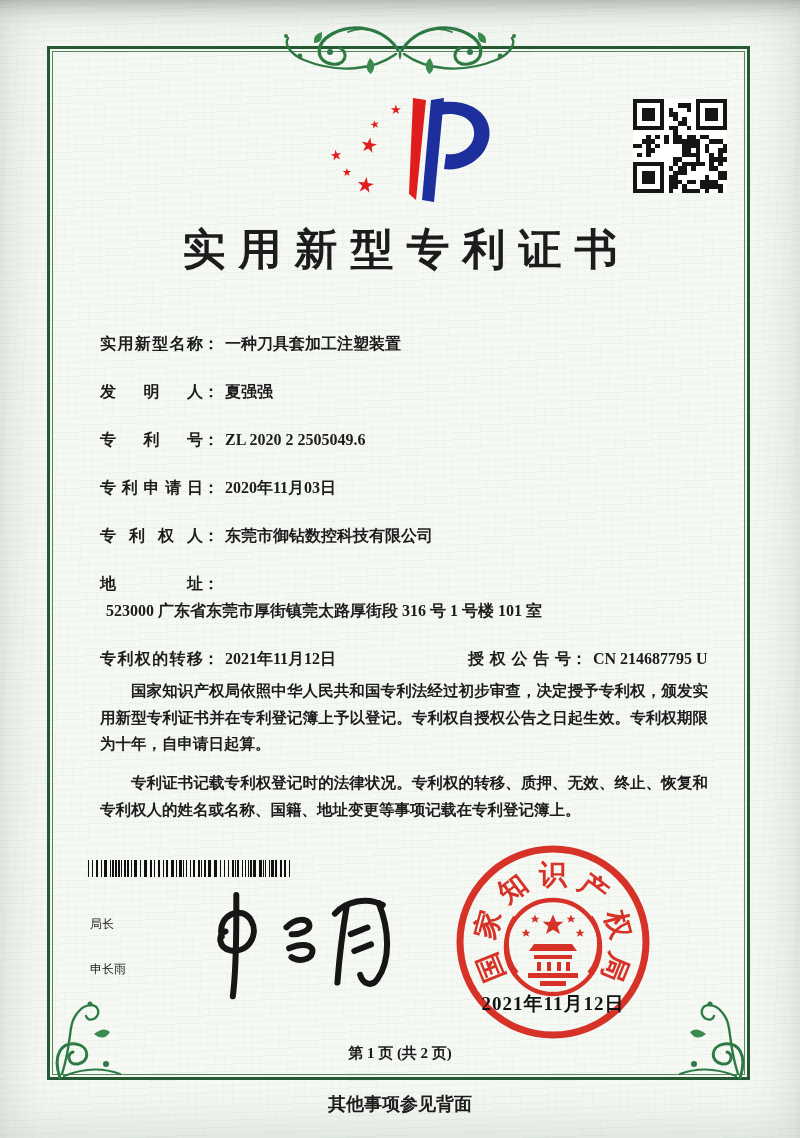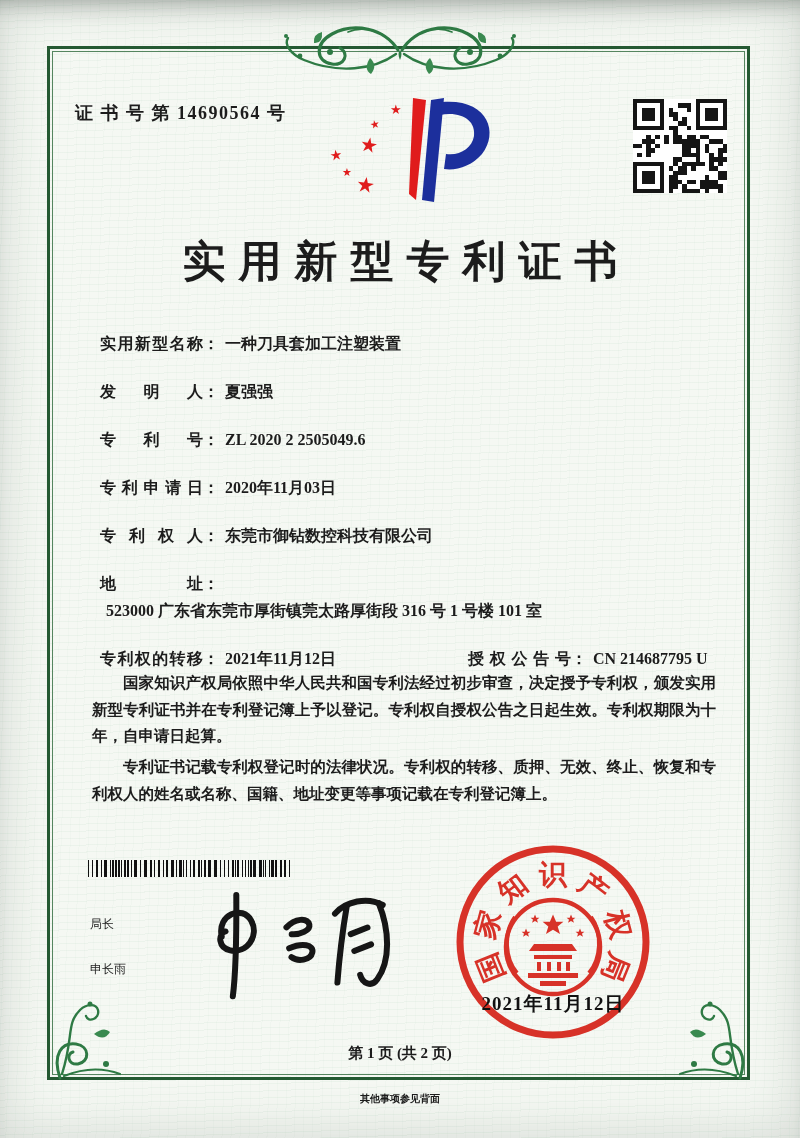--- a/index.html
+++ b/index.html
@@ -20,29 +20,29 @@
   .qr{left:633px;top:99px;width:94px;height:94px;z-index:2;}
   .title{left:0;right:0;top:221px;text-align:center;font-size:43px;font-weight:700;letter-spacing:13px;text-indent:13px;z-index:2;}
   .fields{left:100px;top:330px;right:78px;font-size:16px;font-weight:700;z-index:2;}
   .row{margin-bottom:21px;line-height:27px;position:relative;}
   .lbl{display:inline-block;width:103px;text-align:justify;text-align-last:justify;vertical-align:top;}
   .colon{vertical-align:top;}
   .val{margin-left:6px;vertical-align:top;}
   .row-address .val{display:inline-block;width:500px;}
   .grant2{position:absolute;left:368px;top:0;white-space:nowrap;}
   .paras{left:88px;top:666px;right:80px;font-size:15.5px;line-height:1.72;font-weight:600;text-align:justify;z-index:2;}
-  .paras p{margin:4px;text-indent:2em;}
+  .paras p{margin:12px;text-indent:2em;}
   .barcode{left:88px;top:860px;width:206px;height:17px;z-index:2;}
   .signer{left:90px;top:916px;font-family:"Liberation Sans","DejaVu Sans",sans-serif;font-weight:400;font-size:12px;z-index:2;}
   .signer .name{margin-top:28px;}
   .signature{left:190px;top:884px;width:214px;height:118px;z-index:3;transform:rotate(-2deg);}
   .seal{left:452px;top:841px;width:202px;height:202px;z-index:4;opacity:.95;}
   .seal-date{left:452px;top:991px;width:202px;text-align:center;font-size:19px;font-weight:600;letter-spacing:1px;color:#111;z-index:6;}
   .pageno{left:0;right:0;top:1044px;text-align:center;font-size:15px;font-weight:600;z-index:2;}
-  .backnote{left:0;right:0;top:1092px;text-align:center;font-size:10px;font-weight:700;z-index:2;}
+  .backnote{left:0;right:0;top:1092px;text-align:center;font-size:18px;font-weight:700;z-index:2;}
   .orn-top{left:276px;top:14px;width:248px;height:64px;z-index:2;}
   .orn-bl{left:50px;top:994px;width:76px;height:88px;z-index:2;}
   .orn-br{left:674px;top:994px;width:76px;height:88px;z-index:2;transform:scaleX(-1);}
 </style>
 </head>
 <body>
 
 <div class="page">
 
   <div class="frame abs"></div>
@@ -78,21 +78,20 @@
     <g stroke="#2e7a44" fill="none" stroke-linecap="round">
       <path d="M10,84 C2,60 12,48 26,50 C40,52 40,68 28,70 C18,71 16,60 23,58" stroke-width="3"></path>
       <path d="M12,80 C24,42 16,30 30,16 C36,10 46,9 48,16 C50,25 38,29 36,22" stroke-width="2.4"></path>
       <path d="M14,82 C34,74 54,74 70,80" stroke-width="2.2"></path>
       <path d="M44,40 q10,-8 16,-2 q-6,10 -16,2" fill="#3a8a50" stroke="none"></path>
       <circle cx="56" cy="70" r="3" fill="#2e7a44" stroke="none"></circle>
       <circle cx="40" cy="10" r="2.5" fill="#2e7a44" stroke="none"></circle>
     </g>
   </svg>
 
-  <div class="abs cert-no">证 书 号 第 14690564 号</div>
 
   <div class="abs logo">
     <span class="star" style="left:68px;top:6px;font-size:13px;">★</span>
     <span class="star" style="left:48px;top:22px;font-size:11px;transform:rotate(-12deg);">★</span>
     <span class="star" style="left:38px;top:38px;font-size:20px;transform:rotate(10deg);">★</span>
     <span class="star" style="left:8px;top:52px;font-size:14px;transform:rotate(-8deg);">★</span>
     <span class="star" style="left:20px;top:70px;font-size:11px;">★</span>
     <span class="star" style="left:34px;top:78px;font-size:21px;transform:rotate(8deg);">★</span>
     <svg style="position:absolute;left:84px;top:0;" width="94" height="106" viewBox="0 0 94 106">
       <path d="M7,1 L20,3 L10,103 L3,97 Z" fill="#e01c1c"></path>
@@ -315,21 +314,21 @@
       <rect x="19" y="19" width="1" height="1" fill="#151515"></rect>
       <rect x="8" y="20" width="1" height="1" fill="#151515"></rect>
       <rect x="11" y="20" width="1" height="1" fill="#151515"></rect>
       <rect x="12" y="20" width="1" height="1" fill="#151515"></rect>
       <rect x="13" y="20" width="1" height="1" fill="#151515"></rect>
       <rect x="14" y="20" width="1" height="1" fill="#151515"></rect>
       <rect x="16" y="20" width="1" height="1" fill="#151515"></rect>
       <rect x="19" y="20" width="1" height="1" fill="#151515"></rect>
     </svg>
 
-  <h1 class="abs title" style="margin:12px;">实用新型专利证书</h1>
+  <h1 class="abs title" style="margin:0;">实用新型专利证书</h1>
 
   <div class="abs fields">
     <div class="row">
       <span class="lbl">实用新型名称</span><span class="colon">：</span><span class="val">一种刀具套加工注塑装置</span>
     </div>
     <div class="row">
       <span class="lbl">发明人</span><span class="colon">：</span><span class="val">夏强强</span>
     </div>
     <div class="row">
       <span class="lbl">专利号</span><span class="colon">：</span><span class="val">ZL 2020 2 2505049.6</span>

